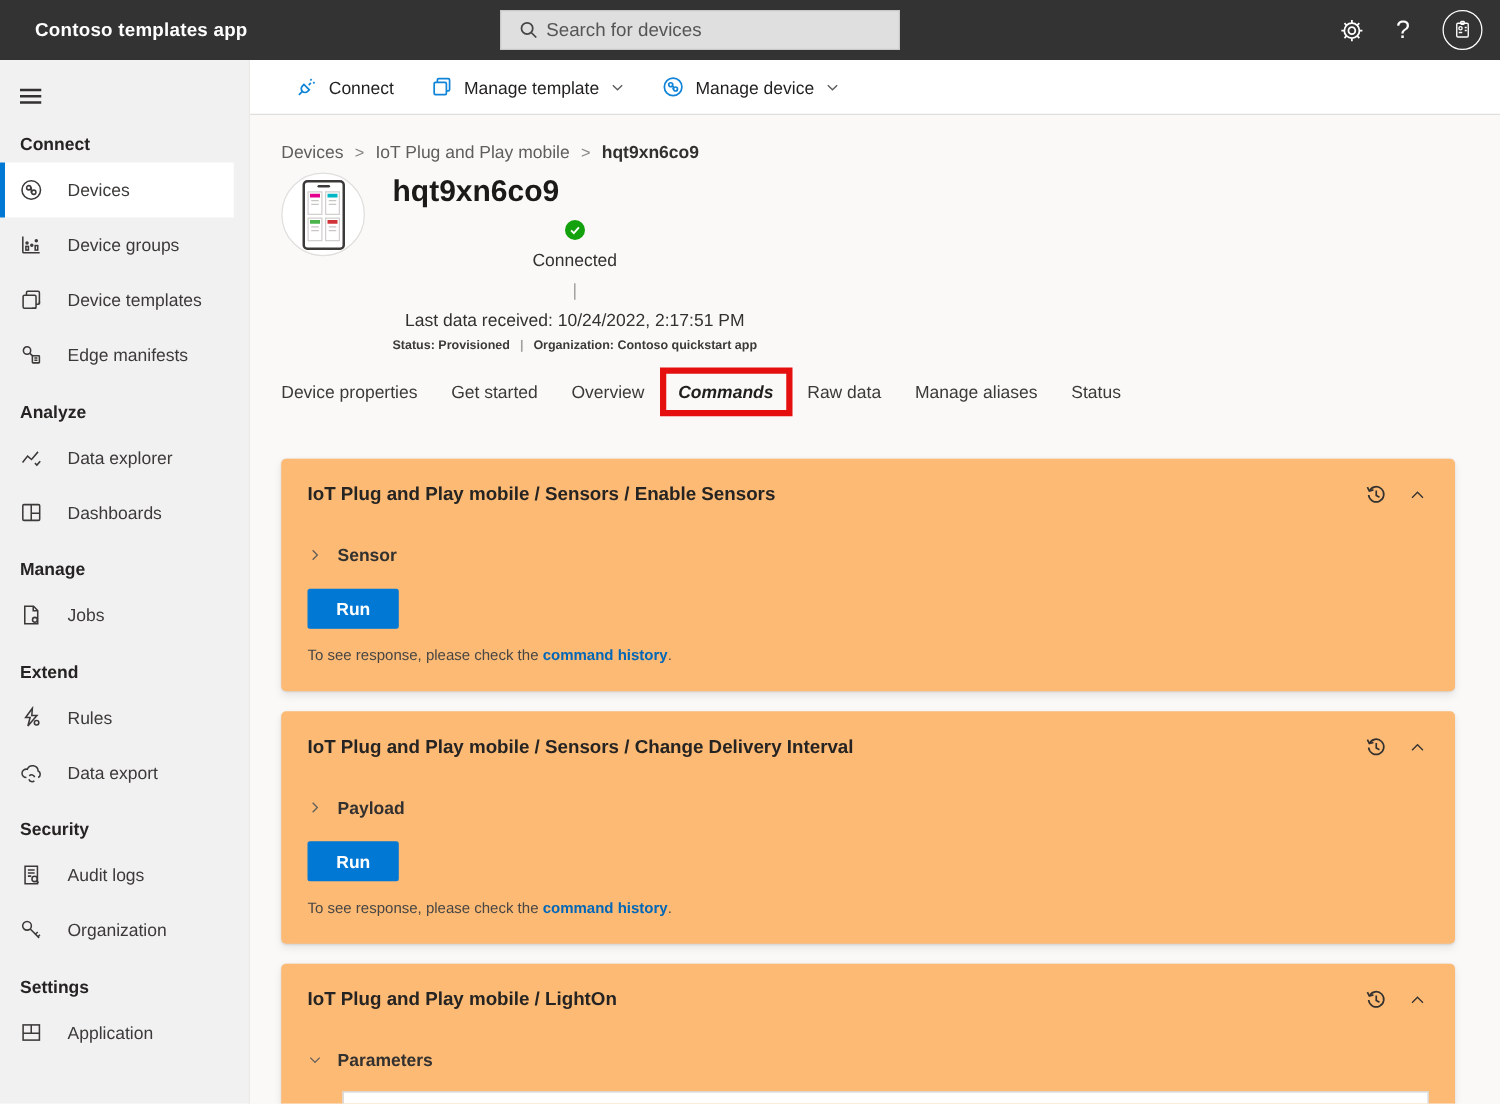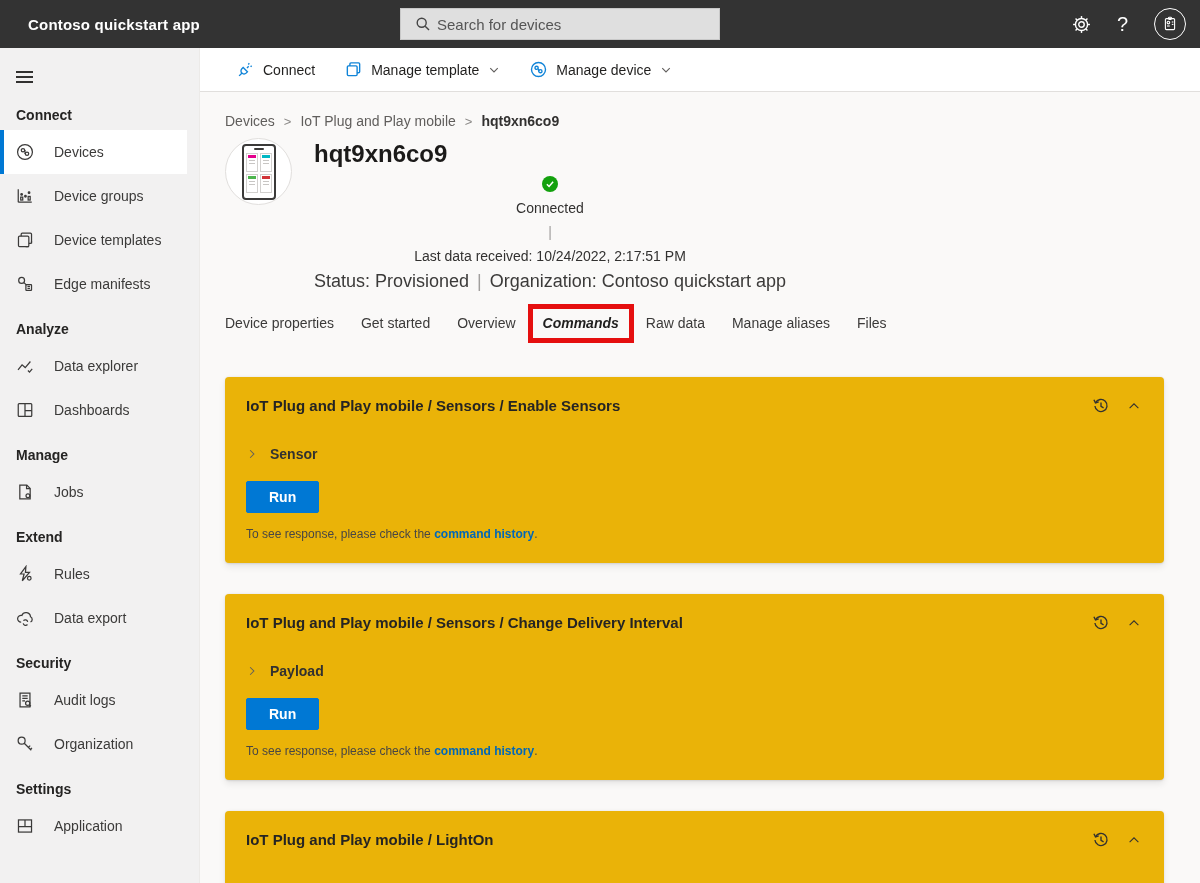--- a/index.html
+++ b/index.html
@@ -52,53 +52,53 @@
   .phone-grid { display: grid; grid-template-columns: 1fr 1fr; gap: 2px; }
   .mini-card { height: 19px; background: #fff; border: .5px solid #d2d0ce; }
   .mini-card i { display: block; height: 3px; margin: 1px 1px 2px 1px; }
   .mini-card span { display: block; height: 1.5px; background: #c8c6c4; margin: 1.5px 2px 0 2px; }
 
   .device-meta { padding-top: 2px; }
   .device-name { font-size: 24px; font-weight: 700; color: #1b1a19; }
   .device-status-line { display: flex; align-items: center; gap: 8px; margin-top: 8px; font-size: 14px; color: #323130; flex-direction: column; }
   .device-status-line .pipe { color: #a19f9d; }
   .check-circle { width: 16px; height: 16px; border-radius: 50%; background: #13a10e; display: inline-flex; align-items: center; justify-content: center; }
-  .device-status-line2 { margin-top: 7px; font-size: 18px; color: #3b3a39; display: flex; gap: 8px; }
+  .device-status-line2 { margin-top: 7px; font-size: 10px; color: #3b3a39; display: flex; gap: 8px; font-weight: bold; }
 
   
   .tabs { display: flex; align-items: flex-start; gap: 27px; margin-top: 23px; font-size: 14px; color: #3b3a39; height: 40px; }
   .tab { cursor: pointer; padding-bottom: 10px; }
   .tab-active-wrap { position: relative; }
   .tab.active { font-weight: 700; color: #201f1e; border-bottom: 3px solid #0078d4; padding-bottom: 7px; font-style: italic; }
   .red-annotation { position: absolute; top: -11px; left: -15px; right: -15px; bottom: -12px; border: 5px solid #e50f0f; pointer-events: none; }
 
   
   .cards { margin-top: 22px; }
-  .card { background: #eab308; border-radius: 4px; box-shadow: 0 .6px 1.8px rgba(0,0,0,.10), 0 3.2px 7.2px rgba(0,0,0,.08); padding: 20px 21px 22px 21px; margin-bottom: 31px; }
+  .card { background: #fdba74; border-radius: 4px; box-shadow: 0 .6px 1.8px rgba(0,0,0,.10), 0 3.2px 7.2px rgba(0,0,0,.08); padding: 20px 21px 22px 21px; margin-bottom: 16px; }
   .card-head { display: flex; justify-content: space-between; align-items: flex-start; }
   .card-title { font-size: 15px; font-weight: 700; color: #252423; }
   .card-actions { display: flex; align-items: center; gap: 17px; margin-right: 2px; }
   .icon-btn { background: none; border: none; cursor: pointer; padding: 0; display: flex; }
   .icon-btn svg { stroke: #323130; fill: none; stroke-width: 1.2; }
   .expander { display: flex; align-items: center; gap: 12px; margin-top: 31px; cursor: pointer; }
   .expander svg { stroke: #605e5c; fill: none; stroke-width: 1.4; }
   .expander-label { font-size: 14px; font-weight: 700; color: #323130; }
   .run-btn { margin-top: 19px; background: #0078d4; border: 1px solid #0078d4; color: #fff; font-size: 14px; font-weight: 700; padding: 7px 22px; border-radius: 2px; cursor: pointer; font-family: "Liberation Sans", sans-serif; display: inline-block; }
   .response-note { margin-top: 14px; font-size: 12px; color: #484644; }
   .response-note a { color: #0067b8; font-weight: 700; text-decoration: none; cursor: pointer; }
 
   .params-box { margin: 17px 0 0 28px; border: 1px solid #d2d0ce; background: #fff; padding: 21px 20px 40px 20px; }
   .param-label { font-size: 14px; font-weight: 700; color: #201f1e; }
   .param-input { display: block; margin-top: 9px; width: 494px; height: 30px; border: 1px solid #605e5c; border-radius: 2px; font-size: 14px; padding: 0 9px; color: #201f1e; background: #fff; font-family: "Liberation Sans", sans-serif; }
 </style>
 </head>
 <body>
 
 <header class="topbar">
-  <div class="app-title">Contoso quickstart app</div>
+  <div class="app-title">Contoso templates app</div>
 
   <div class="search-wrap">
     <svg width="16" height="16" viewBox="0 0 16 16" fill="none" stroke-width="1.4">
       <circle cx="6.7" cy="6.7" r="4.5"></circle>
         <line x1="10.2" y1="10.2" x2="14" y2="14"></line>
     </svg>
     <input class="search-input" type="text" placeholder="Search for devices" style="">
   </div>
 
   <div class="topbar-right">
@@ -350,21 +350,21 @@
       <div class="tabs">
         <span class="tab">Device properties</span>
         <span class="tab">Get started</span>
         <span class="tab">Overview</span>
         <span class="tab-active-wrap">
           <span class="tab active">Commands</span>
           <span class="red-annotation"></span>
         </span>
         <span class="tab">Raw data</span>
         <span class="tab">Manage aliases</span>
-        <span class="tab">Files</span>
+        <span class="tab">Status</span>
       </div>
 
       <div class="cards">
 
         <section class="card">
           <div class="card-head">
             <div class="card-title">IoT Plug and Play mobile / Sensors / Enable Sensors</div>
             <div class="card-actions">
               <button class="icon-btn">
                 <svg width="18" height="18" viewBox="0 0 16 16">

